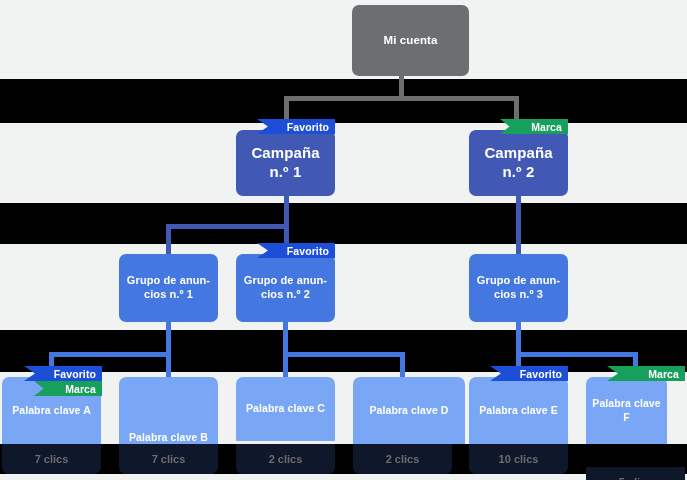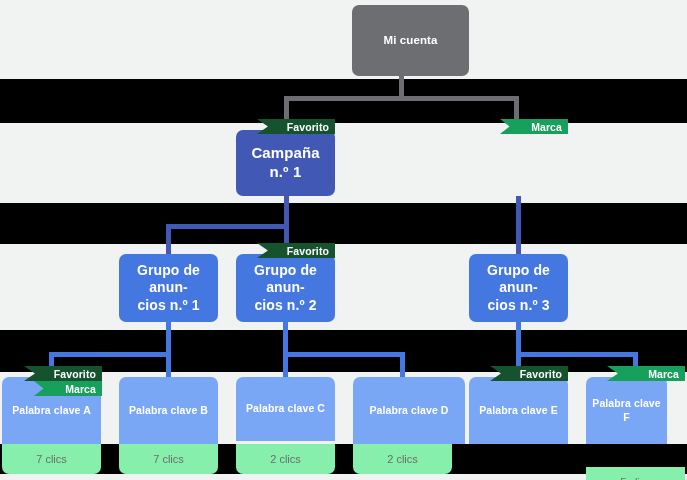--- a/index.html
+++ b/index.html
@@ -23,34 +23,34 @@
     display:flex;align-items:center;justify-content:center;
     text-align:center;
     color:#ffffff;
     font-weight:bold;
     line-height:1.25;
     letter-spacing:.1px;
     z-index:5;
   }
   .node.account{background:#6d6e71;font-size:11.5px;}
   .node.campaign{background:#4159b5;font-size:15px;}
-  .node.adgroup{background:#4477e0;font-size:14px;}
+  .node.adgroup{background:#4477e0;font-size:11px;}
   .node.keyword{background:#7aa7f5;font-size:10.5px;border-radius:7px 7px 0 0;}
 
   .node .label{padding:0 6px;white-space:pre-line;}
 
   
   .clicks{
     position:absolute;
-    background:#86efac;
+    background:#0f172a;
     color:#6b6c6e;
     border-radius:0 0 7px 7px;
     box-sizing:border-box;
     display:flex;align-items:center;justify-content:center;
-    font-size:11px;font-weight:normal;
+    font-size:11px;font-weight:bold;
     z-index:5;
   }
 
   
   .conn{position:absolute;z-index:2;}
   .conn.gray{background:#6d6e71;}
   .conn.dblue{background:#4159b5;}
   .conn.lblue{background:#4477e0;}
 
   
@@ -60,21 +60,21 @@
     box-sizing:border-box;
     display:flex;align-items:center;justify-content:flex-end;
     padding-right:6px;
     color:#ffffff;
     font-size:10.5px;
     font-weight:bold;
     z-index:20;
     clip-path:polygon(0% 0%, 100% 0%, 100% 100%, 0% 100%, 14% 50%);
     letter-spacing:.1px;
   }
-  .ribbon.fav{background:#14532d;}
+  .ribbon.fav{background:#1d4ed8;}
   .ribbon.marca{background:#16a05c;}
 </style>
 </head>
 <body>
 
 <div id="stage">
 
   <div class="band" style="top:79px;height:44px;"></div>
   <div class="band" style="top:203px;height:41px;"></div>
   <div class="band" style="top:330px;height:42px;"></div>
@@ -107,20 +107,23 @@
     <span class="label">Mi cuenta</span>
   </div>
 
   <div class="node campaign" style="left:236px;top:130px;width:99px;height:66px;">
     <span class="label">Campaña n.º 1</span>
   </div>
   <div class="ribbon fav" style="left:257px;top:119px;width:78px;">
     <span>Favorito</span>
   </div>
 
+  <div class="node campaign" style="left:469px;top:130px;width:99px;height:66px;">
+    <span class="label">Campaña n.º 2</span>
+  </div>
   <div class="ribbon marca" style="left:500px;top:119px;width:68px;">
     <span>Marca</span>
   </div>
 
   <div class="node adgroup" style="left:119px;top:254px;width:99px;height:68px;">
     <span class="label">Grupo de anun-
 cios n.º 1</span>
   </div>
 
   <div class="node adgroup" style="left:236px;top:254px;width:99px;height:68px;">
@@ -142,21 +145,21 @@
   <div class="clicks" style="left:2px;top:444px;width:99px;height:30px;">
     <span>7 clics</span>
   </div>
   <div class="ribbon fav" style="left:24px;top:366px;width:78px;">
     <span>Favorito</span>
   </div>
   <div class="ribbon marca" style="left:34px;top:381px;width:68px;">
     <span>Marca</span>
   </div>
 
-  <div class="node keyword" style="left:119px;top:377px;width:99px;height:67px;">
+  <div class="node keyword" style="left:119px;top:377px;width:99px;height:67px;align-items:flex-end;">
     <span class="label">Palabra clave B</span>
   </div>
   <div class="clicks" style="left:119px;top:444px;width:99px;height:30px;">
     <span>7 clics</span>
   </div>
 
   <div class="node keyword" style="left:236px;top:377px;width:99px;height:64px;">
     <span class="label">Palabra clave C</span>
   </div>
   <div class="clicks" style="left:236px;top:444px;width:99px;height:30px;">
@@ -166,20 +169,23 @@
   <div class="node keyword" style="left:353px;top:377px;width:112px;height:67px;">
     <span class="label">Palabra clave D</span>
   </div>
   <div class="clicks" style="left:353px;top:444px;width:99px;height:30px;">
     <span>2 clics</span>
   </div>
 
   <div class="node keyword" style="left:469px;top:377px;width:99px;height:67px;">
     <span class="label">Palabra clave E</span>
   </div>
+  <div class="clicks" style="left:469px;top:444px;width:99px;height:30px;">
+    <span>10 clics</span>
+  </div>
   <div class="ribbon fav" style="left:490px;top:366px;width:78px;">
     <span>Favorito</span>
   </div>
 
   <div class="node keyword" style="left:586px;top:377px;width:81px;height:67px;">
     <span class="label">Palabra clave F</span>
   </div>
   <div class="clicks" style="left:586px;top:467px;width:99px;height:30px;">
     <span>5 clics</span>
   </div>

